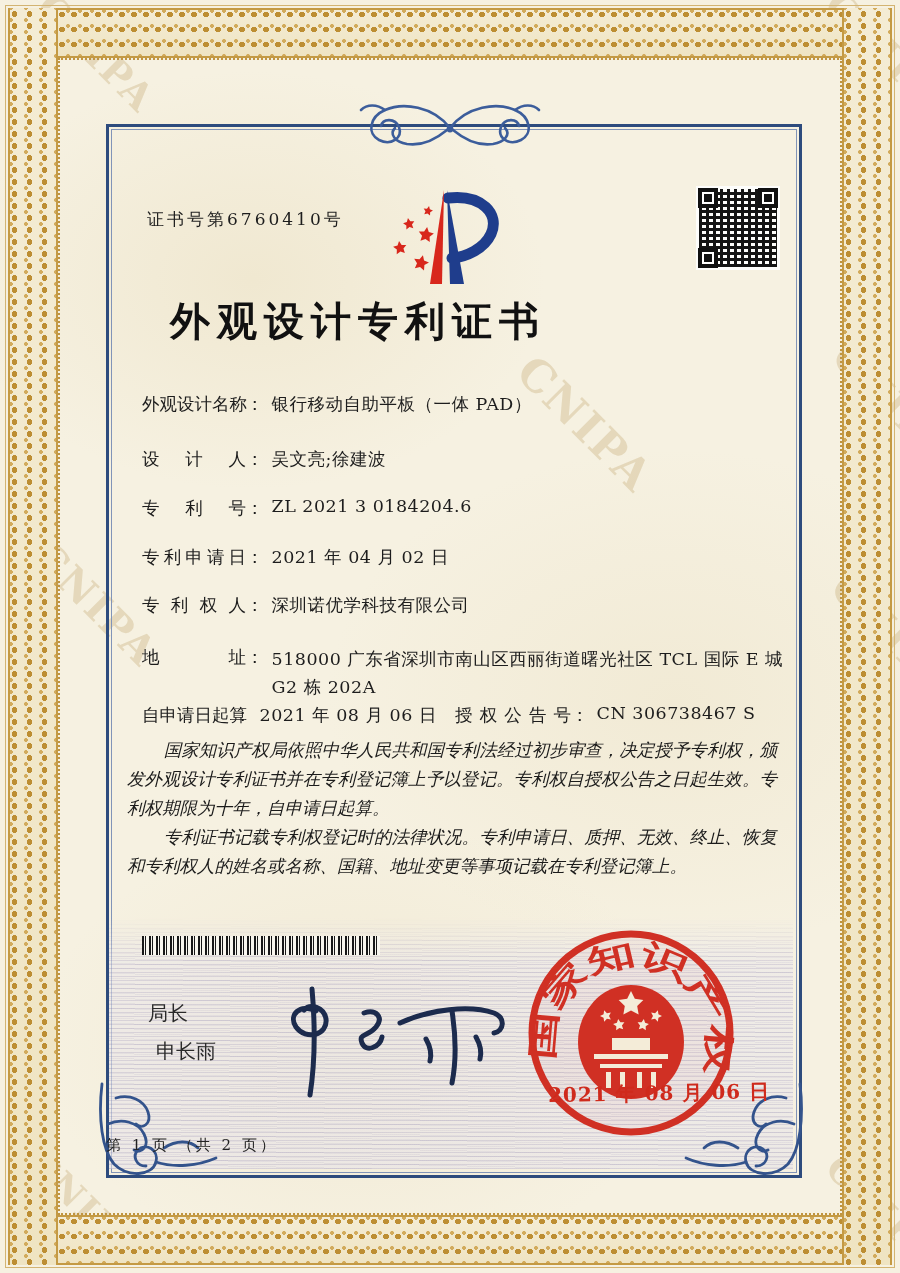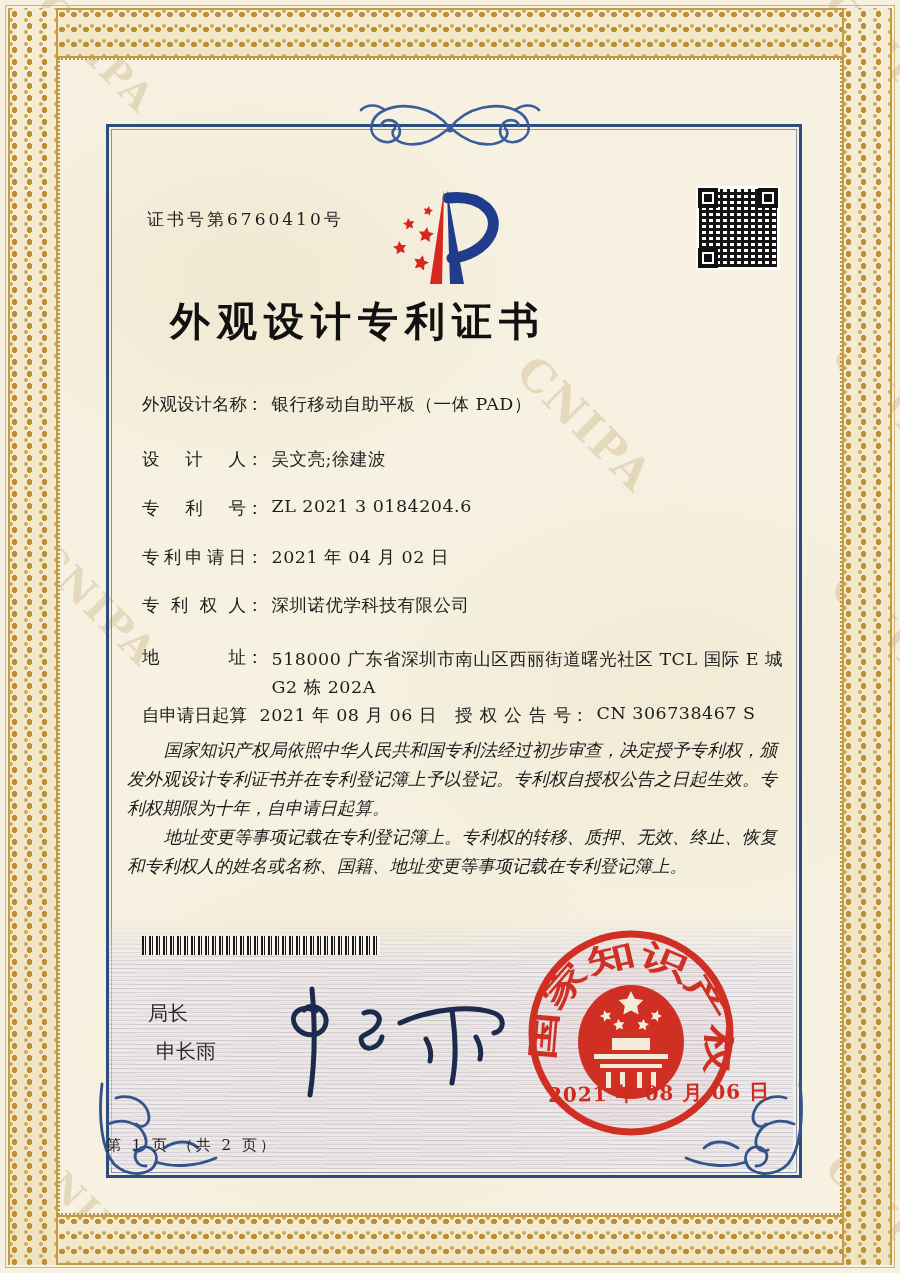--- a/index.html
+++ b/index.html
@@ -176,21 +176,21 @@
   </div>
   <div class="txt row" style="top:703px;">
     <span class="lab" style="width:92px;">自申请日起算</span><span class="col">：</span><span class="val">2021 年 08 月 06 日</span>
     <span class="grant-right">
       <span class="lab2">授权公告号</span><span class="col">：</span><span class="val">CN 306738467 S</span>
     </span>
   </div>
 
   <div class="txt paras">
     <p>国家知识产权局依照中华人民共和国专利法经过初步审查，决定授予专利权，颁发外观设计专利证书并在专利登记簿上予以登记。专利权自授权公告之日起生效。专利权期限为十年，自申请日起算。</p>
-    <p>地址变更等事项记载在专利登记簿上。专利权的转移、质押、无效、终止、恢复和专利权人的姓名或名称、国籍、地址变更等事项记载在专利登记簿上。</p>
+    <p>专利证书记载专利权登记时的法律状况。专利申请日、质押、无效、终止、恢复和专利权人的姓名或名称、国籍、地址变更等事项记载在专利登记簿上。</p>
   </div>
 
   <div class="txt barcode"></div>
 
   <div class="txt director-label">局长</div>
   <div class="txt director-name">申长雨</div>
 
   <svg class="txt signature" width="250" height="118" viewBox="0 0 250 118">
     <g stroke="#1c2b4d" stroke-width="5" fill="none" stroke-linecap="round">
       <path d="M48,28 C32,20 20,32 28,44 C38,58 60,52 58,36 C56,24 42,20 36,27"></path>

